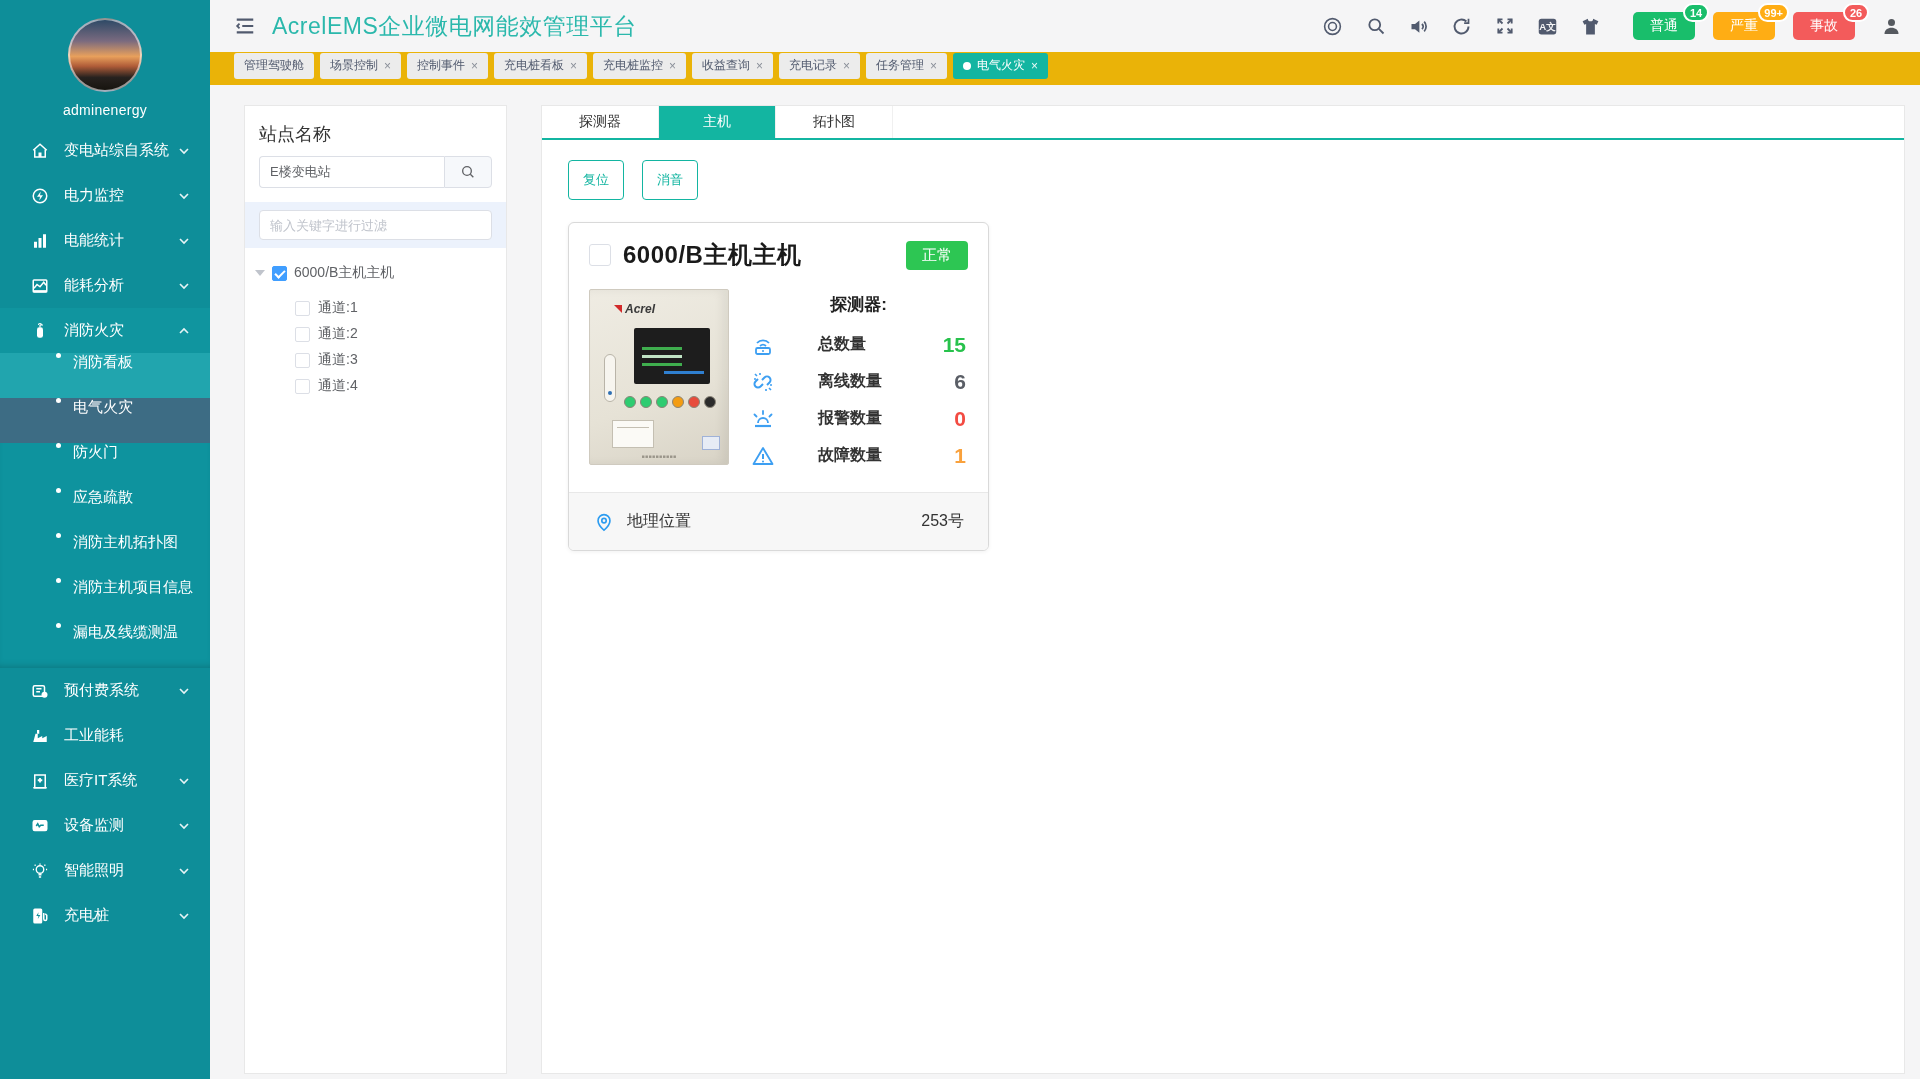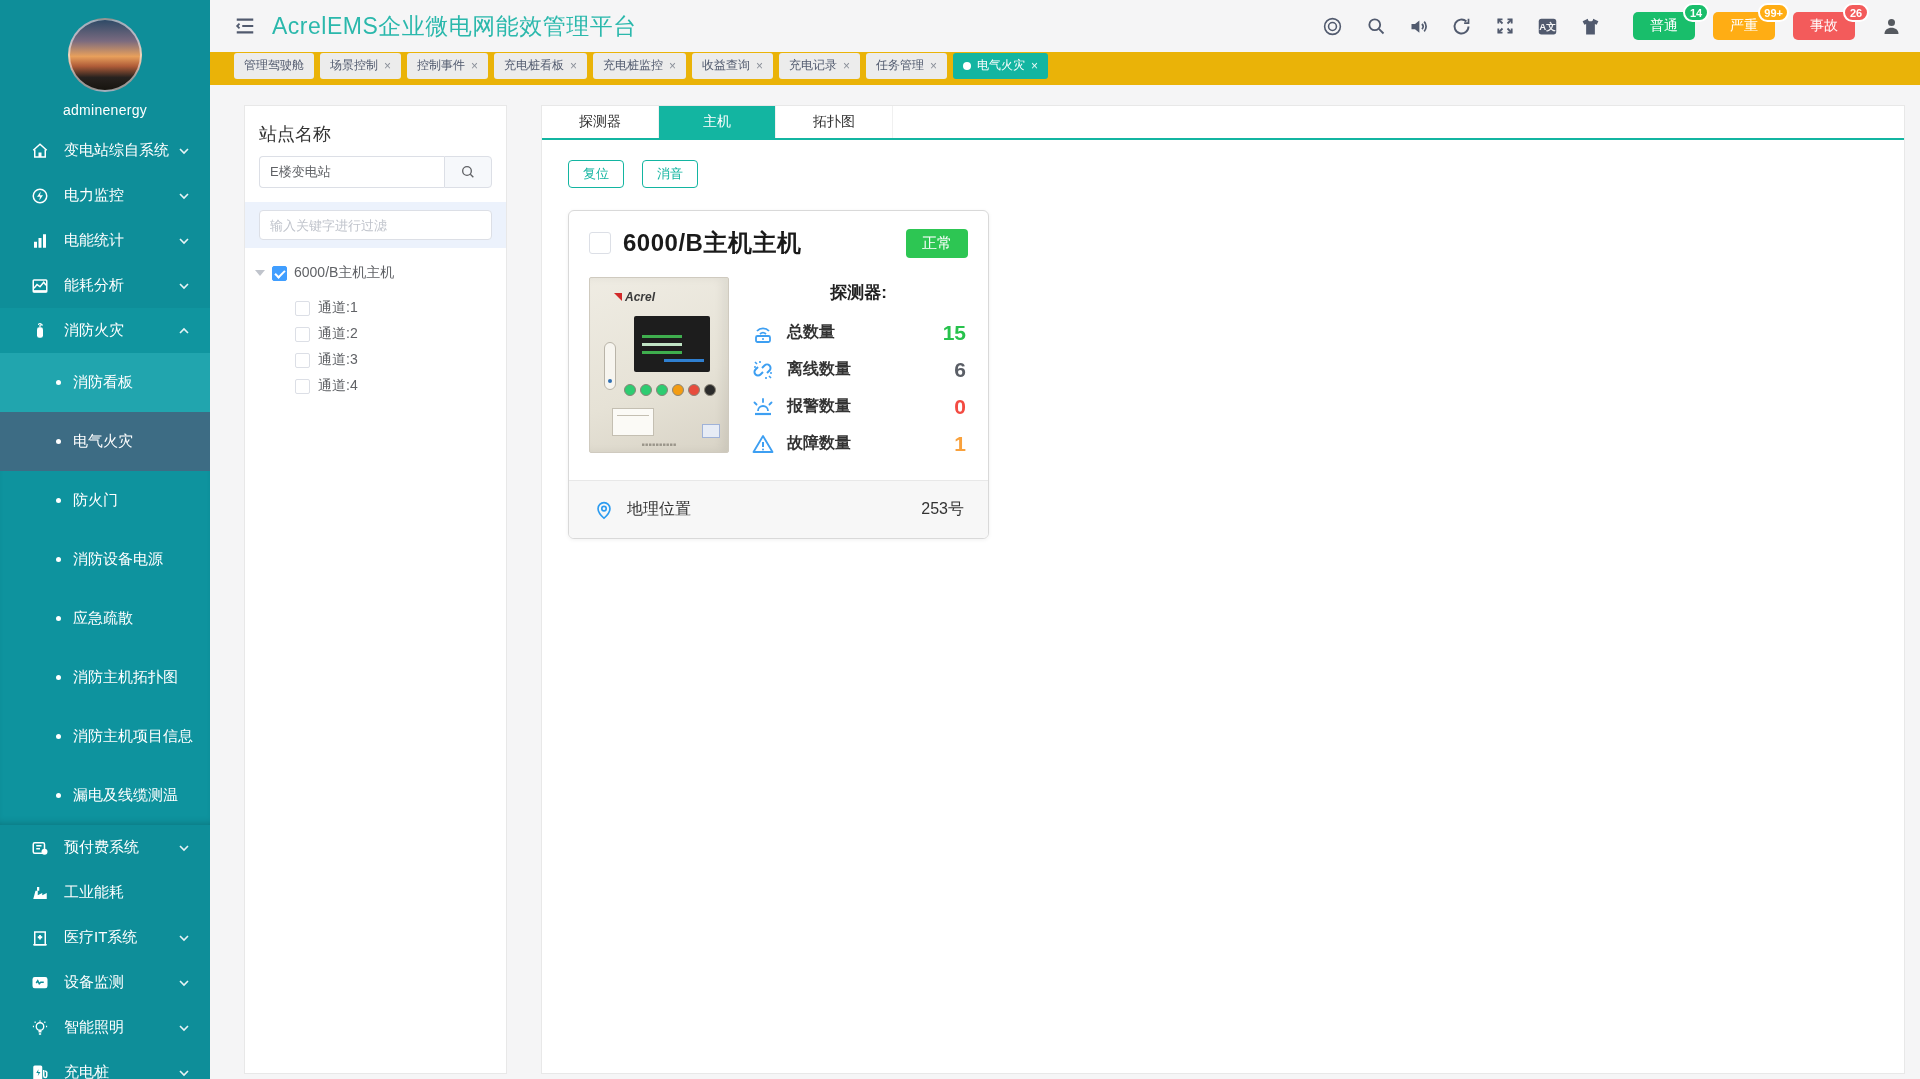--- a/index.html
+++ b/index.html
@@ -19,21 +19,21 @@
     border:2px solid rgba(255,255,255,.55);
   }
   .profile-name { color:#fff; font-size:14px; margin-top:10px; letter-spacing:.3px; }
   .nav { }
   .nav-item { height:45px; display:flex; align-items:center; padding:0 20px 0 30px; color:#fff; cursor:pointer; }
   .nav-item .nav-icon { width:20px; height:20px; margin-right:14px; flex:0 0 20px; display:flex; align-items:center; justify-content:center; }
   .nav-item .nav-label { flex:1; font-size:15px; white-space:nowrap; }
   .nav-item .chev { width:12px; height:12px; opacity:.9; }
   .nav-item.parent-open { background:#10959F; }
   .submenu { background:#0E939E; box-shadow:inset 0 -6px 8px -6px rgba(0,0,0,.25); }
-  .sub-item { height:59px; display:flex; align-items:center; padding-left:56px; color:#fff; font-size:15px; cursor:pointer; }
+  .sub-item { height:45px; display:flex; align-items:flex-start; padding-left:56px; color:#fff; font-size:15px; cursor:pointer; }
   .sub-item .dot { width:5px; height:5px; border-radius:50%; background:#fff; margin-right:12px; }
   .sub-item.hovered { background:#21A5AE; }
   .sub-item.selected { background:#3D6C84; }
   svg.icon { display:block; }
 
   
   .right { flex:1; display:flex; flex-direction:column; height:1079px; background:#f5f5f6; }
 
   
   .topbar { height:52px; display:flex; align-items:center; padding:0 18px 0 24px; background:#f5f5f6; }
@@ -85,21 +85,21 @@
   .tree-child { display:flex; align-items:center; gap:8px; height:26px; cursor:pointer; }
 
   
   .main-panel { flex:1; background:#fff; border:1px solid #e8e8e8; display:flex; flex-direction:column; }
   .m-tabs { display:flex; border-bottom:2px solid #13B5A1; }
   .m-tab { width:117px; height:32px; display:flex; align-items:center; justify-content:center;
     font-size:14px; color:#333; cursor:pointer; background:#fff; border-right:1px solid #f0f0f0; }
   .m-tab.active { background:#13B5A1; color:#fff; }
   .m-body { padding:20px 26px; flex:1; }
   .btn-row { display:flex; gap:18px; }
-  .ghost-btn { min-width:56px; height:28px; border:1px solid #13B5A1; color:#13B5A1; background:#fff;
+  .ghost-btn { min-width:56px; height:40px; border:1px solid #13B5A1; color:#13B5A1; background:#fff;
     border-radius:4px; font-size:13px; padding:1px 14px; cursor:pointer;
     font-family:"Liberation Sans","DejaVu Sans",sans-serif; }
 
   
   .card { width:421px; margin-top:22px; border:1px solid #d9d9d9; border-radius:6px; background:#fff;
     box-shadow:0 1px 4px rgba(0,0,0,.06); overflow:hidden; }
   .card-head { display:flex; align-items:center; padding:16px 20px 10px; gap:12px; }
   .card-cbx { width:22px; height:22px; border:1px solid #dcdfe6; border-radius:3px; background:#fff; cursor:pointer; }
   .card-title { font-size:24px; font-weight:bold; color:#1a1a1a; letter-spacing:.5px; }
   .status-badge { margin-left:auto; background:#2DC653; color:#fff; font-size:15px; border-radius:4px;
@@ -125,21 +125,21 @@
   .dv-btn { width:12px; height:12px; border-radius:50%; border:1px solid #8a8578; }
   .dv-printer { position:absolute; top:130px; left:22px; width:42px; height:28px; background:#fbfaf6; border:1px solid #c4bfb2; }
   .dv-printer::after { content:""; position:absolute; top:6px; left:4px; right:4px; height:1px; background:#c4bfb2; }
   .dv-caption { position:absolute; bottom:5px; left:0; right:0; text-align:center; font-size:5px; color:#9a958a; letter-spacing:.5px; }
   .dv-sticker { position:absolute; bottom:14px; right:8px; width:18px; height:14px; background:#e7ecf5; border:1px solid #9fb2d8; }
 
   .detector-col { flex:1; display:flex; flex-direction:column; }
   .detector-head { font-size:17px; font-weight:bold; color:#222; margin:4px 0 10px;text-align:center; }
   .d-row { display:flex; align-items:center; height:37px; }
   .d-row .d-icon { width:24px; height:24px; color:#3D9FF2; margin-right:12px; flex:0 0 24px; }
-  .d-row .d-label { font-size:16px; color:#333; font-weight:600; }
+  .d-row .d-label { font-size:16px; color:#333; font-weight:600;margin-left:31px; }
   .d-row .d-value { margin-left:auto; font-size:21px; font-weight:bold; }
   .card-foot { background:#f7f7f7; border-top:1px solid #e8e8e8; height:58px; display:flex; align-items:center; padding:0 24px; }
   .cf-icon { width:22px; height:22px; color:#2D9CF0; margin-right:12px; }
   .cf-label { font-size:16px; color:#333; }
   .cf-value { margin-left:auto; font-size:16px; color:#333; }
 </style>
 </head>
 <body>
 
 <div class="app">
@@ -225,24 +225,20 @@
             <span class="dot"></span>
             <span>消防看板</span>
           </div>
         <div class="sub-item selected">
             <span class="dot"></span>
             <span>电气火灾</span>
           </div>
         <div class="sub-item">
             <span class="dot"></span>
             <span>防火门</span>
-          </div>
-        <div class="sub-item">
-            <span class="dot"></span>
-            <span>消防设备电源</span>
           </div>
         <div class="sub-item">
             <span class="dot"></span>
             <span>应急疏散</span>
           </div>
         <div class="sub-item">
             <span class="dot"></span>
             <span>消防主机拓扑图</span>
           </div>
         <div class="sub-item">

